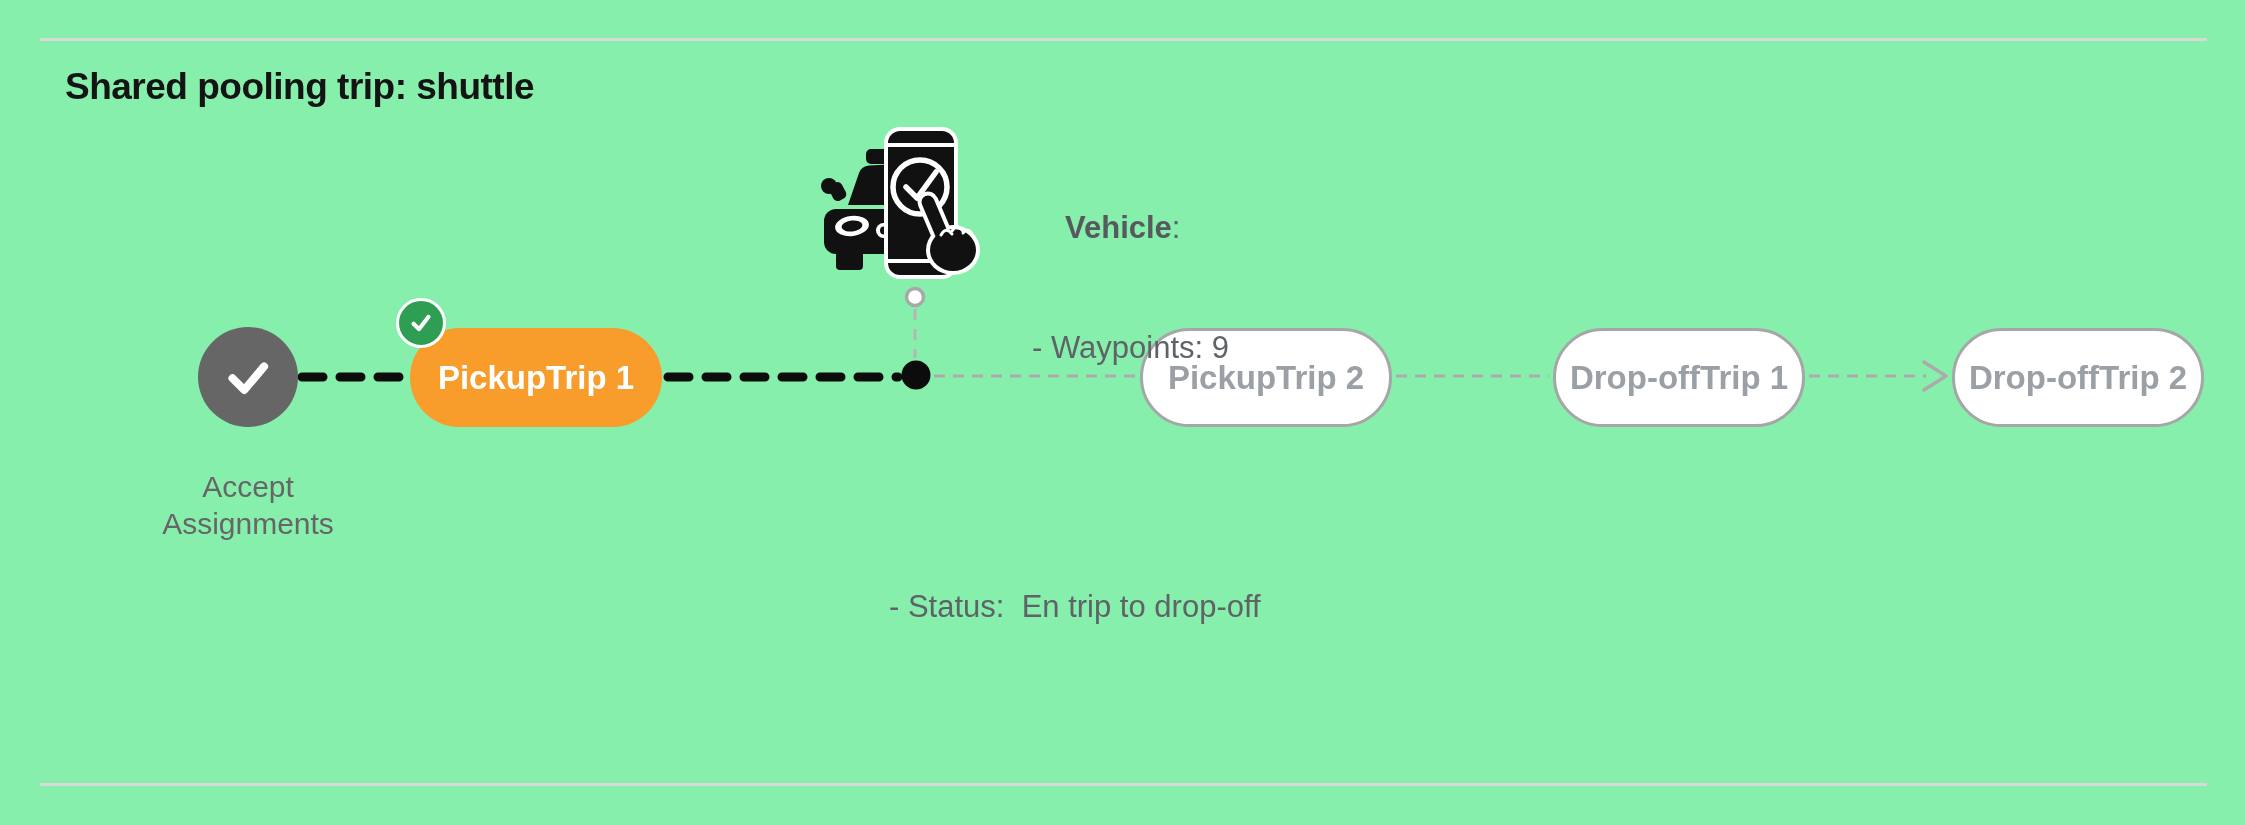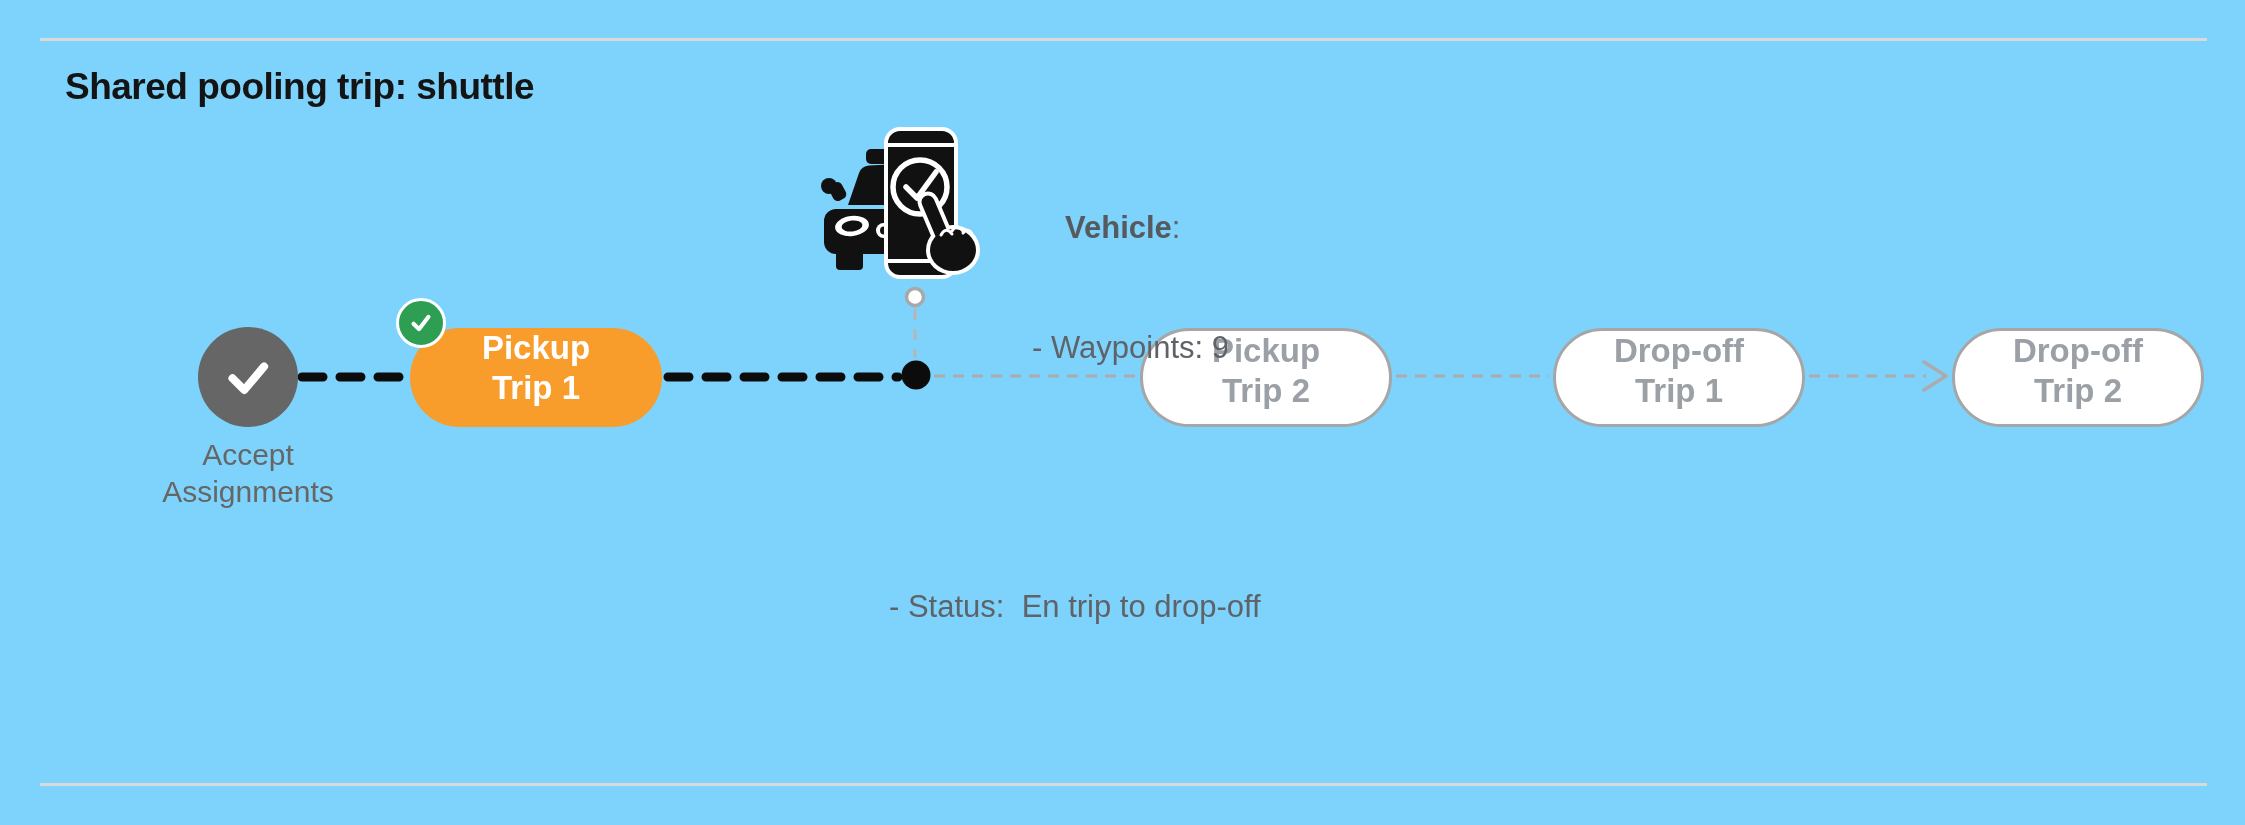--- a/index.html
+++ b/index.html
@@ -5,21 +5,21 @@
   html, body {
     margin: 0;
     padding: 0;
     background: #ffffff;
     font-family: "Liberation Sans", "DejaVu Sans", sans-serif;
   }
   .canvas {
     position: relative;
     width: 2245px;
     height: 825px;
-    background: #7dd3fc;
+    background: #86efac;
     overflow: hidden;
   }
   .divider {
     position: absolute;
     left: 40px;
     width: 2167px;
     height: 3px;
     background: #d9d9d9;
   }
   .divider.top { top: 38px; }
@@ -51,37 +51,37 @@
     height: 100px;
     border-radius: 50%;
     background: #666666;
     display: flex;
     align-items: center;
     justify-content: center;
   }
   .accept-label {
     position: absolute;
     left: 98px;
-    top: 436px;
+    top: 468px;
     width: 300px;
     text-align: center;
     font-size: 30px;
     line-height: 37px;
     color: #666666;
   }
 
   .pill {
     position: absolute;
     top: 328px;
     width: 252px;
     height: 99px;
     border-radius: 52px;
     display: flex;
-    flex-direction: column;
     align-items: center;
+    justify-content: center;
     font-weight: bold;
     font-size: 33px;
     line-height: 40px;
     box-sizing: border-box;
     text-align: center;
   }
   .pill.current {
     background: #F89C2B;
     color: #ffffff;
   }

